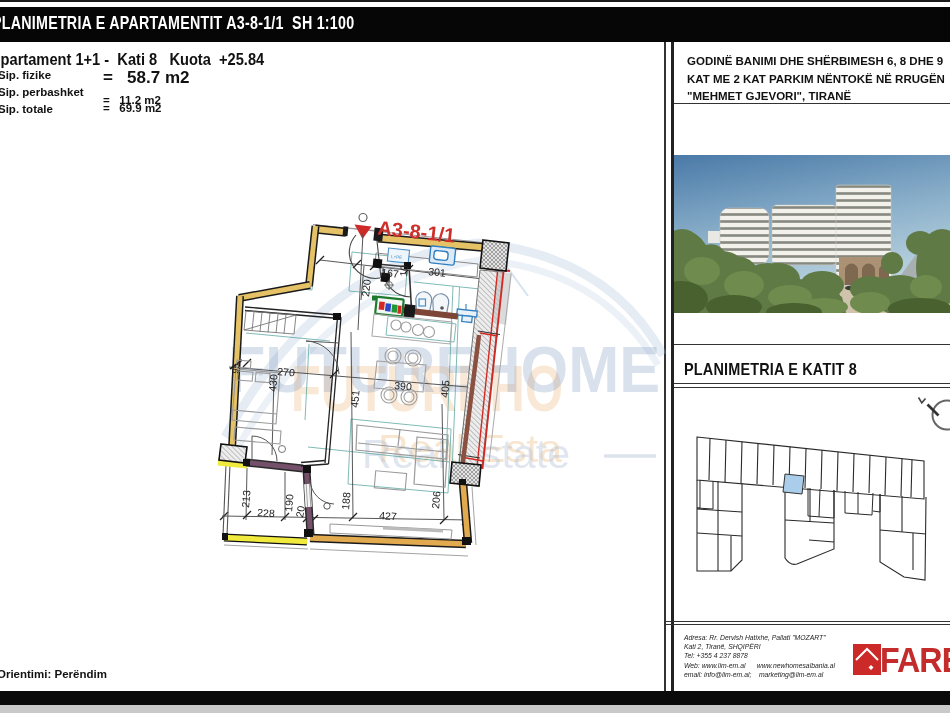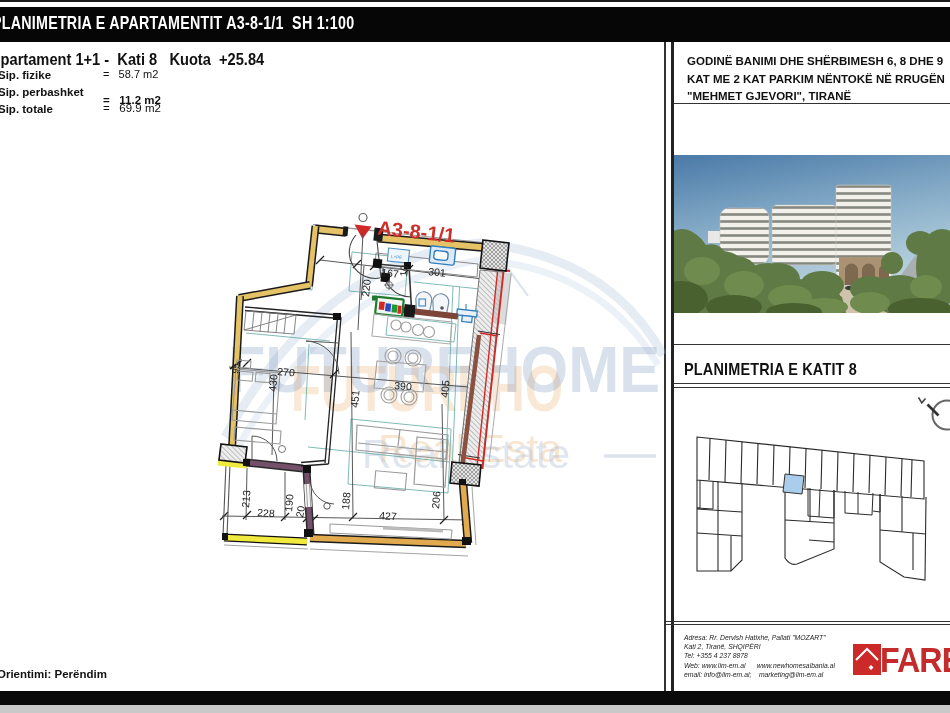--- a/index.html
+++ b/index.html
@@ -12,27 +12,27 @@
 
 <div class="abs" style="left:0;top:0;width:950px;height:2px;background:#1a1a1a;"></div>
 
 <div class="abs" style="left:0;top:7px;width:950px;height:35px;background:#060606;"></div>
 
 <div class="abs" style="left:-8px;top:13px;color:#fff;font-size:17.5px;font-weight:bold;letter-spacing:.3px;transform:scaleX(.815);transform-origin:left top;">PLANIMETRIA E APARTAMENTIT A3-8-1/1&nbsp; SH 1:100</div>
 
 <div class="abs" style="left:-10px;top:51px;color:#111;font-size:16px;font-weight:bold;transform:scaleX(.915);transform-origin:left top;">Apartament 1+1 -&nbsp; Kati 8&nbsp;&nbsp; Kuota&nbsp; +25.84</div>
 
 <div class="abs" style="left:-2px;top:69px;color:#111;font-size:11.5px;font-weight:bold;">Sip. fizike</div>
-<div class="abs" style="left:103px;top:68px;color:#111;font-size:11px;font-weight:normal;">=&nbsp;&nbsp; 58.7 m2</div>
+<div class="abs" style="left:103px;top:68px;color:#111;font-size:17px;font-weight:bold;">=&nbsp;&nbsp; 58.7 m2</div>
 
 <div class="abs" style="left:-2px;top:86px;color:#111;font-size:11.5px;font-weight:bold;">Sip. perbashket</div>
 <div class="abs" style="left:103px;top:94px;color:#111;font-size:11.5px;font-weight:bold;">=&nbsp;&nbsp; 11.2 m2</div>
 
 <div class="abs" style="left:-2px;top:103px;color:#111;font-size:11.5px;font-weight:bold;">Sip. totale</div>
-<div class="abs" style="left:103px;top:102px;color:#111;font-weight:normal;font-size:11.5px;">=&nbsp;&nbsp; 69.9 m2</div>
+<div class="abs" style="left:103px;top:102px;color:#111;font-weight:bold;font-size:11.5px;">=&nbsp;&nbsp; 69.9 m2</div>
 
 <div class="abs" style="left:-3px;top:668px;color:#111;font-size:11.5px;font-weight:bold;">Orientimi: Perëndim</div>
 
 <div class="abs" style="left:0;top:691px;width:950px;height:14px;background:#0a0a0a;"></div>
 
 <div class="abs" style="left:0;top:705px;width:950px;height:8px;background:#c9c9c9;"></div>
 
 <div class="abs" style="left:664px;top:42px;width:1.5px;height:649px;background:#333;"></div>
 <div class="abs" style="left:671px;top:42px;width:2.5px;height:649px;background:#222;"></div>
 

